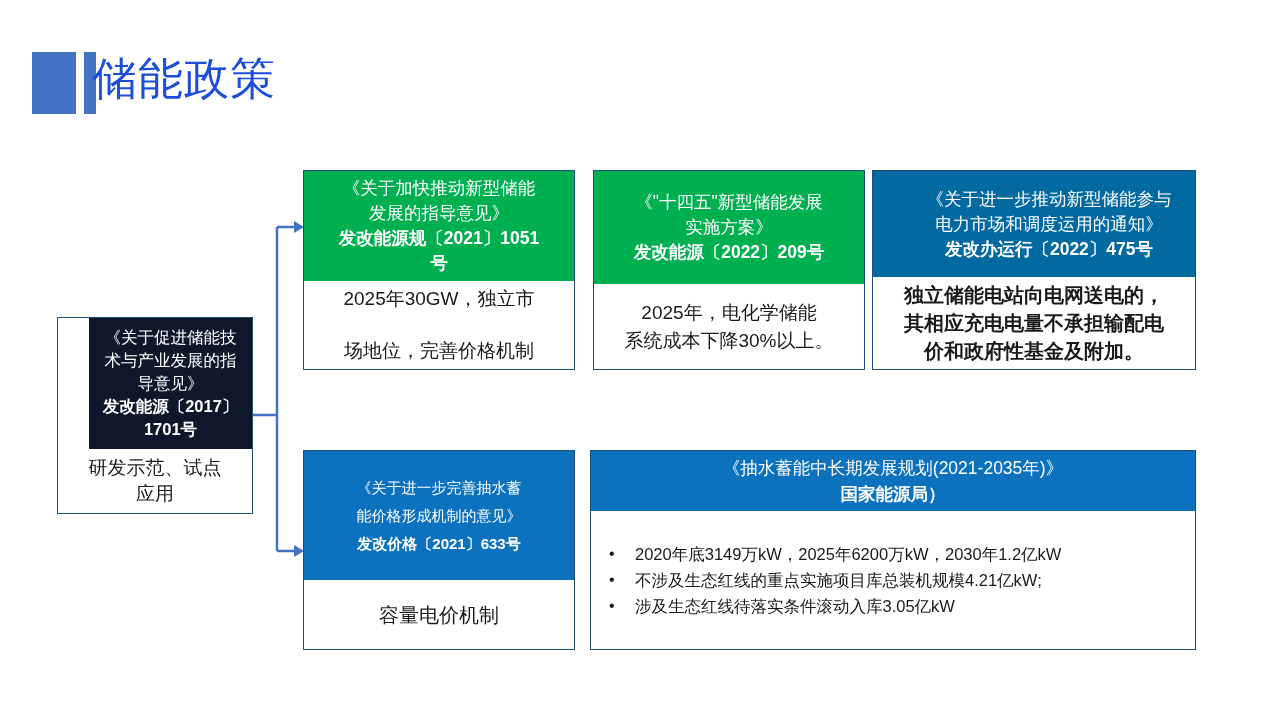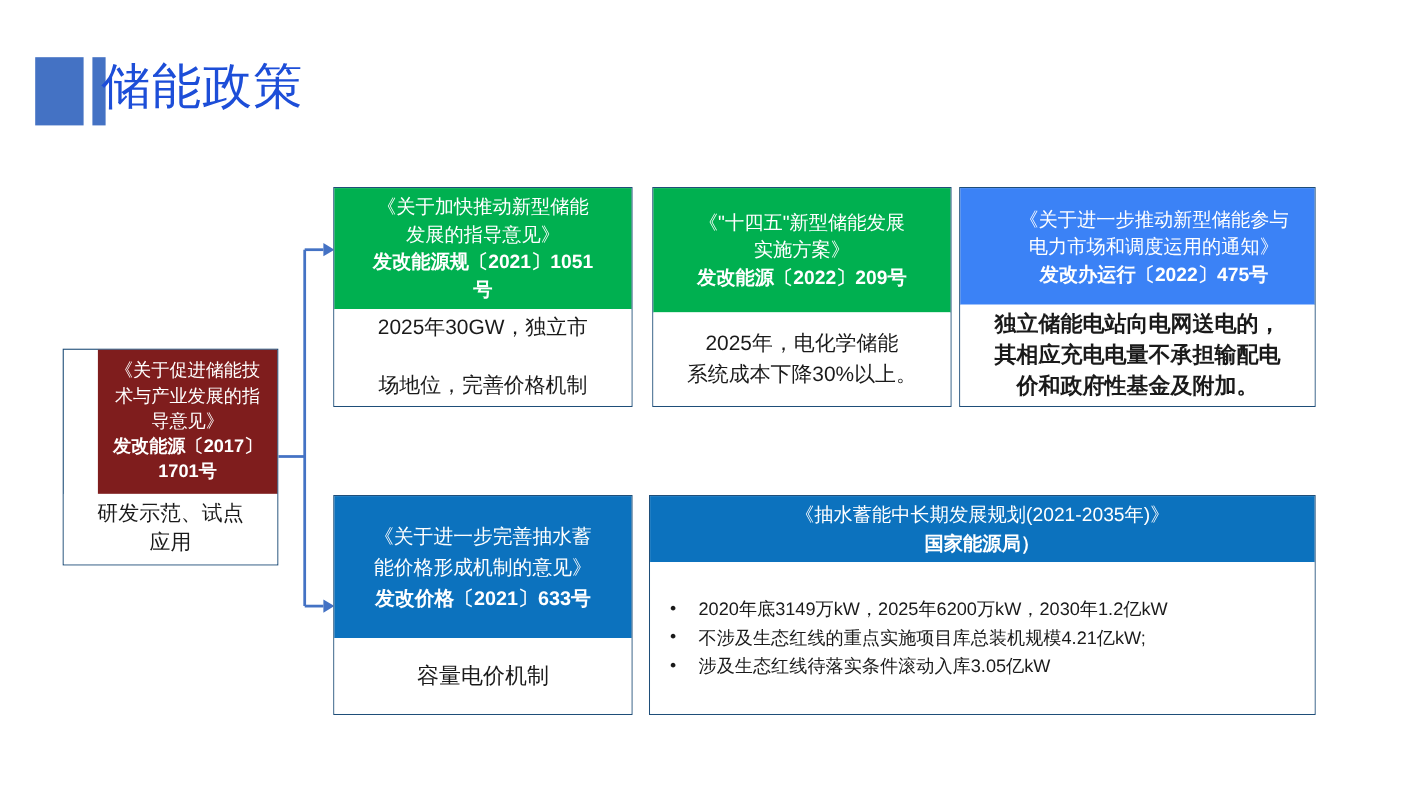--- a/index.html
+++ b/index.html
@@ -83,21 +83,21 @@
   }
 
   
   #card-origin {
     left: 57px;
     top: 317px;
     width: 196px;
     height: 197px;
   }
   #card-origin .card-header {
-    background: #7f1d1d;
+    background: #0f172a;
     height: 131px;
     font-size: 16.5px;
     line-height: 23px;
     margin-left: 31px;
   }
   #card-origin .card-body {
     font-size: 19px;
     line-height: 26px;
   }
 
@@ -136,42 +136,42 @@
     line-height: 28px;
   }
 
   #card-red {
     left: 872px;
     top: 170px;
     width: 324px;
     height: 200px;
   }
   #card-red .card-header {
-    background: #3b82f6;
+    background: #0369a1;
     height: 113px;
     font-size: 17.5px;
     line-height: 25px;
     padding-left: 36px;
   }
   #card-red .card-body {
     font-size: 20px;
     line-height: 28px;
     font-weight: bold;
   }
 
   #card-blue1 {
     left: 303px;
     top: 450px;
     width: 272px;
     height: 200px;
   }
   #card-blue1 .card-header {
     background: #0C72BE;
     height: 129px;
-    font-size: 18px;
+    font-size: 15px;
     line-height: 28px;
   }
   #card-blue1 .card-body {
     font-size: 20px;
     line-height: 28px;
   }
 
   #card-blue2 {
     left: 590px;
     top: 450px;

